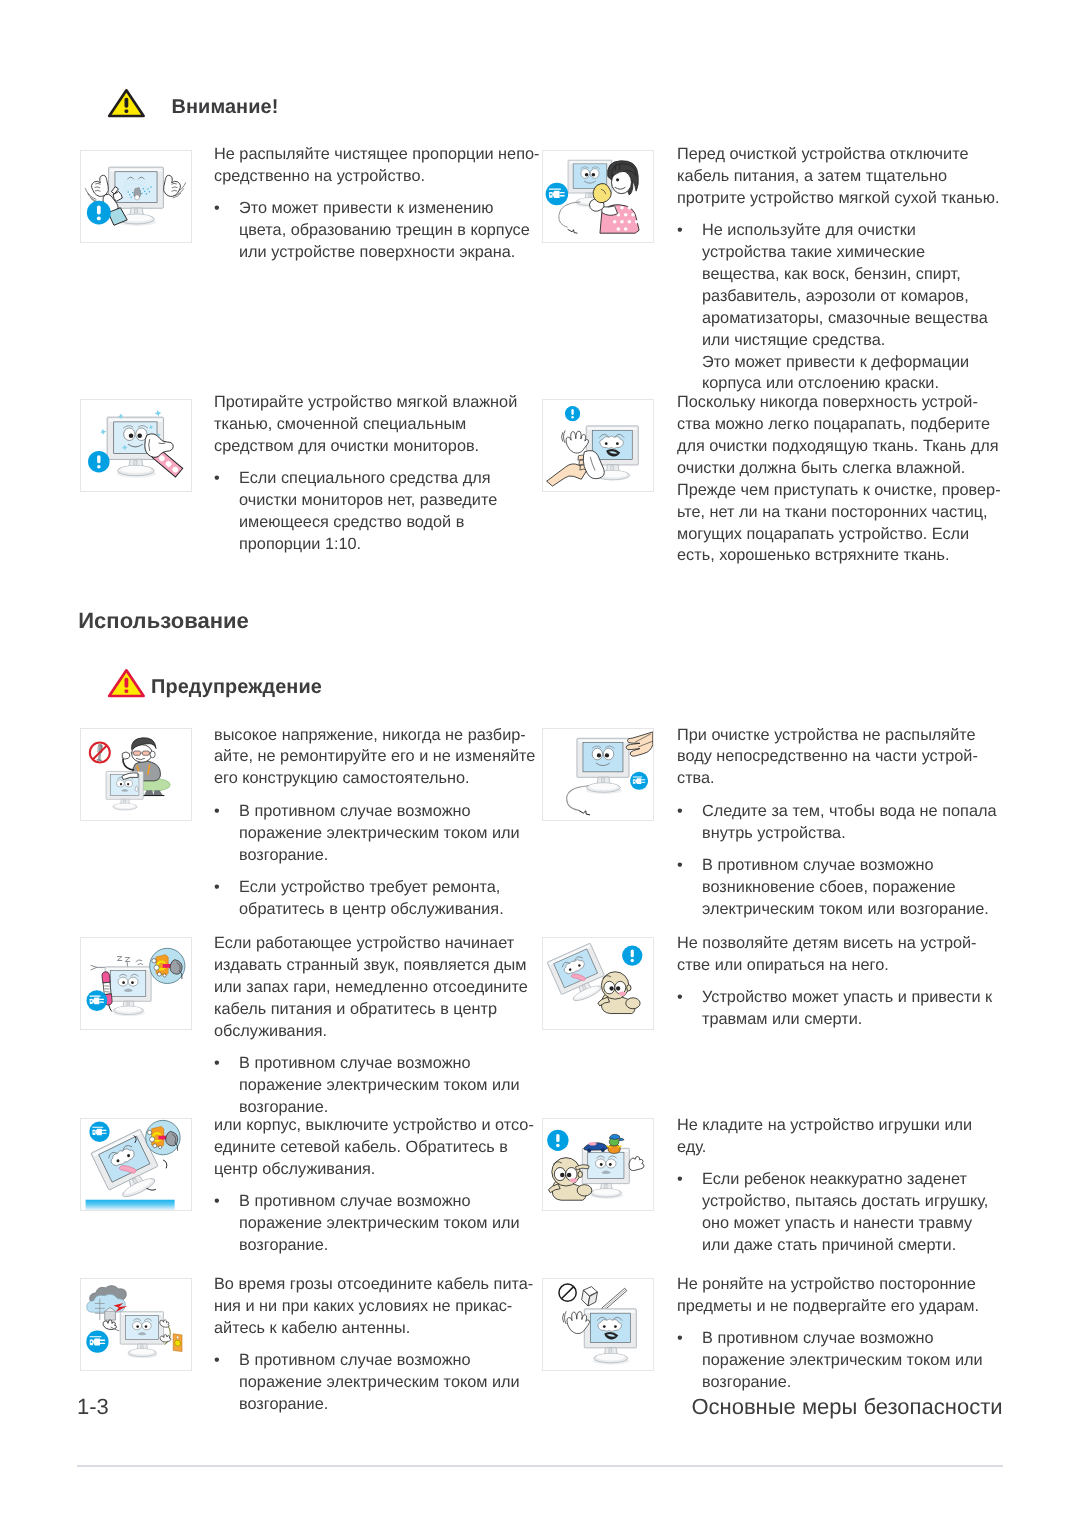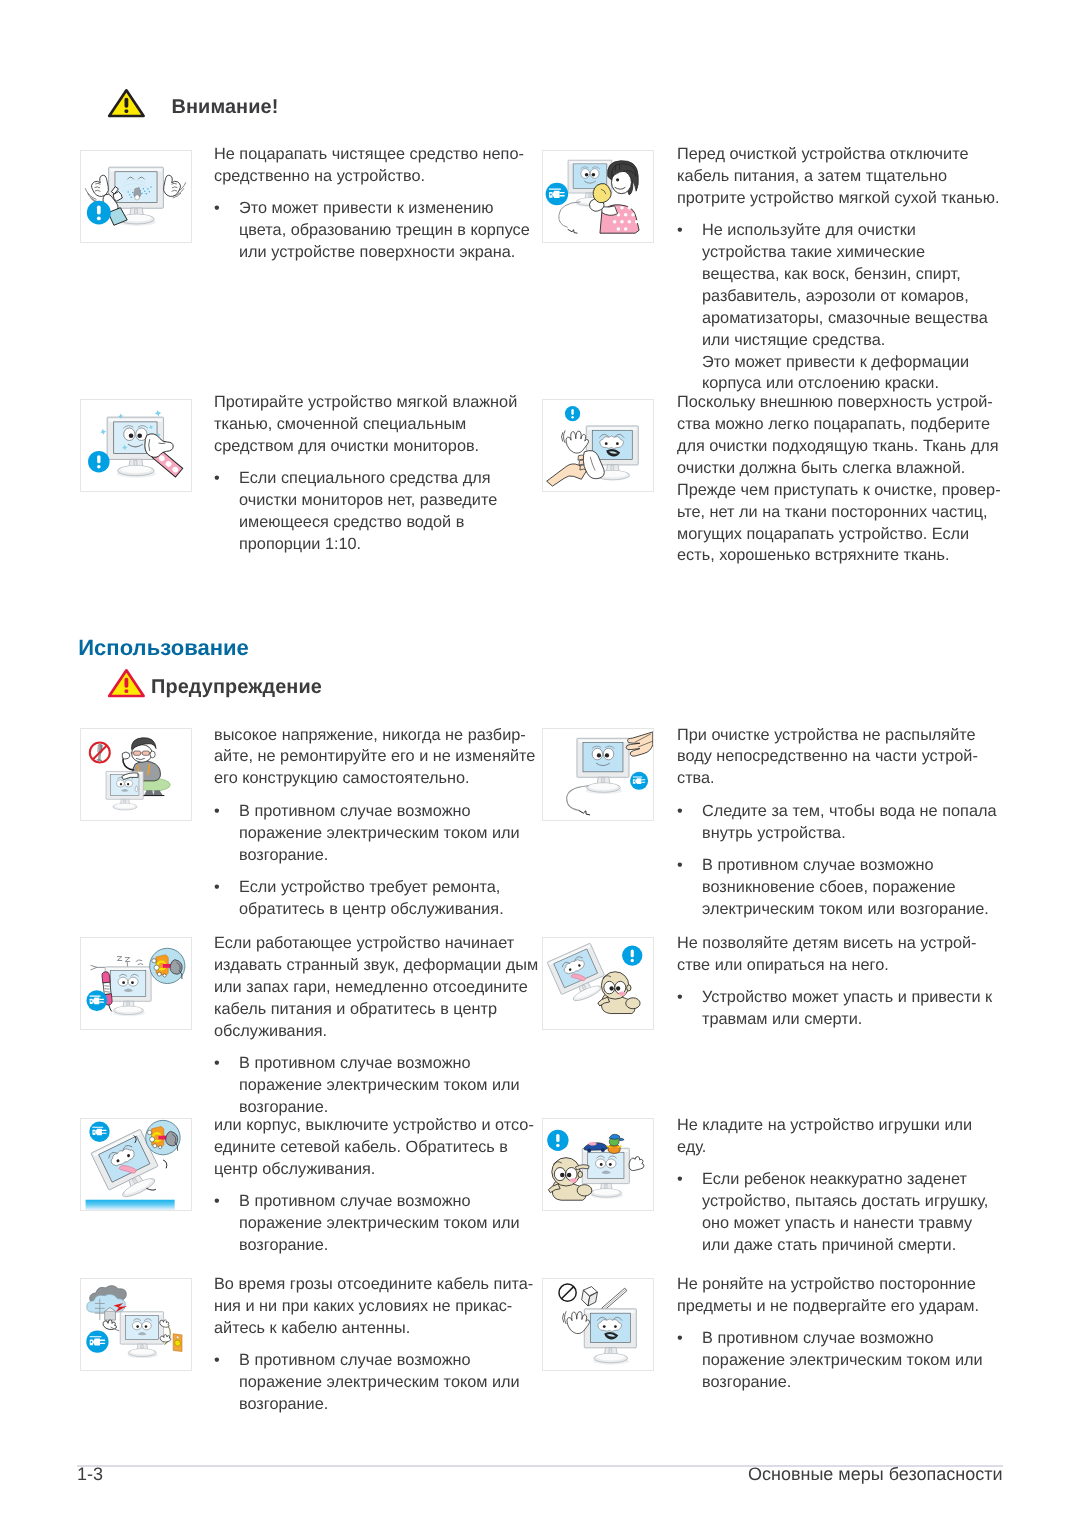--- a/index.html
+++ b/index.html
@@ -12,43 +12,43 @@
 .callout{position:absolute;display:flex;align-items:flex-start;}
 .callout .tri{display:block;}
 .callout .lbl{font-weight:bold;font-size:19.9px;color:#3c3c3e;white-space:nowrap;
   letter-spacing:0.1px;}
 #callout-caution{left:107px;top:88px;}
 #callout-caution .lbl{margin-left:5.5px;margin-top:8px;padding-left:20px;}
 #callout-warning{left:106.5px;top:668px;}
 #callout-warning .lbl{margin-left:5.5px;margin-top:8px;}
 
 
-.heading{position:absolute;left:78.2px;font-weight:bold;font-size:22px;color:#0369a1;
-  letter-spacing:0.05px;white-space:nowrap;margin-top:27px;}
+.heading{position:absolute;left:78.2px;font-weight:bold;font-size:22px;color:#404040;
+  letter-spacing:0.05px;white-space:nowrap;}
 #heading-usage{top:608px;}
 
 
 .panel{position:absolute;width:112px;height:93px;box-sizing:border-box;
   border:1px solid #e6e6e6;background:#fff;}
 .panel svg{display:block;width:110px;height:91px;}
 
 
 .tblock{position:absolute;font-size:16.3px;line-height:21.9px;color:#3c3c3e;}
 .tblock p{margin:0;}
 .tblock .ln{display:block;white-space:nowrap;}
 .bullet{position:relative;margin-top:10.5px;}
 .bullet .dot{position:absolute;left:0px;top:0px;width:12px;text-align:left;
   font-size:16.3px;line-height:21.9px;}
 .bullet .btxt{display:block;margin-left:25px;}
 .tail{margin-left:25px;}
 
 
 #footer-rule{position:absolute;left:77px;top:1465px;width:925.5px;height:1.6px;
   background:#dcdce6;}
-.footer-txt{position:absolute;top:1465px;font-size:18px;color:#3c3c3e;line-height:19px;}
+.footer-txt{position:absolute;top:1397px;font-size:22px;color:#3c3c3e;line-height:19px;}
 #footer-page{left:77px;}
 #footer-title{right:77.5px;}
 </style>
 </head>
 <body>
 
 <div class="page">
   <div class="callout" id="callout-caution">
       <svg class="tri" width="39" height="31" viewBox="0 0 39 31">
         <path d="M19.4 2.3 L36.6 28.0 L2.2 28.0 Z" fill="#ffe900" stroke="#231f20" stroke-width="2.7" stroke-linejoin="round"></path>
@@ -147,21 +147,21 @@
           <g>
             <circle cx="18" cy="63" r="12.2" fill="#00a0e3"></circle>
             <rect x="16.11" y="55.68" width="3.78" height="9.27" rx="1.83" fill="#fff"></rect>
             <circle cx="18" cy="68.86" r="2.01" fill="#fff"></circle>
           </g>
         </g>
       </svg>
     </div>
   <div class="tblock" style="left:214px;top:143.9px;">
       <p class="lead">
-        <span class="ln">Не поцарапать чистящее средство непо-</span>
+        <span class="ln">Не распыляйте чистящее пропорции непо-</span>
         <span class="ln">средственно на устройство.</span>
       </p>
       <div class="bullet">
         <span class="dot">•</span>
         <span class="btxt">
           <span class="ln">Это может привести к изменению</span>
           <span class="ln">цвета, образованию трещин в корпусе</span>
           <span class="ln">или устройстве поверхности экрана.</span>
         </span>
       </div>
@@ -370,21 +370,21 @@
                 <circle cx="-2.8" cy="9.8" r="1.6"></circle>
               </g>
             </g>
           </g>
         </g>
       </svg>
     </div>
   <div class="tblock" style="left:214px;top:933.0px;">
       <p class="lead">
         <span class="ln">Если работающее устройство начинает</span>
-        <span class="ln">издавать странный звук, деформации дым</span>
+        <span class="ln">издавать странный звук, появляется дым</span>
         <span class="ln">или запах гари, немедленно отсоедините</span>
         <span class="ln">кабель питания и обратитесь в центр</span>
         <span class="ln">обслуживания.</span>
       </p>
       <div class="bullet">
         <span class="dot">•</span>
         <span class="btxt">
           <span class="ln">В противном случае возможно</span>
           <span class="ln">поражение электрическим током или</span>
           <span class="ln">возгорание.</span>
@@ -670,21 +670,21 @@
             <path d="M37 62 q6 -2 9 2 l-1 3 q-5 -2.5 -8.5 -0.5 z"></path>
             <path d="M38 67 q6 -2 9 2 l-1 3 q-5 -2.5 -8.5 -0.5 z"></path>
           </g>
           <path d="M42 53 q10 -4 14 4 l6 14 q2 7 -5 9 q-8 2 -12 -5 q-4 -7 -4 -13 q0 -6 1 -9 z" fill="#fff" stroke="#222222" stroke-width="0.85"></path>
           <path d="M48 58 q2 8 5 14" fill="none" stroke="#222222" stroke-width="0.6"></path>
         </g>
       </svg>
     </div>
   <div class="tblock" style="left:677px;top:392.1px;">
       <p class="lead">
-        <span class="ln">Поскольку внешнюю поверхность устрой-</span>
+        <span class="ln">Поскольку никогда поверхность устрой-</span>
         <span class="ln">ства можно легко поцарапать, подберите</span>
         <span class="ln">для очистки подходящую ткань. Ткань для</span>
         <span class="ln">очистки должна быть слегка влажной.</span>
         <span class="ln">Прежде чем приступать к очистке, провер-</span>
         <span class="ln">ьте, нет ли на ткани посторонних частиц,</span>
         <span class="ln">могущих поцарапать устройство. Если</span>
         <span class="ln">есть, хорошенько встряхните ткань.</span>
       </p>
     </div>
   <div class="panel" style="left:542px;top:728px;">

